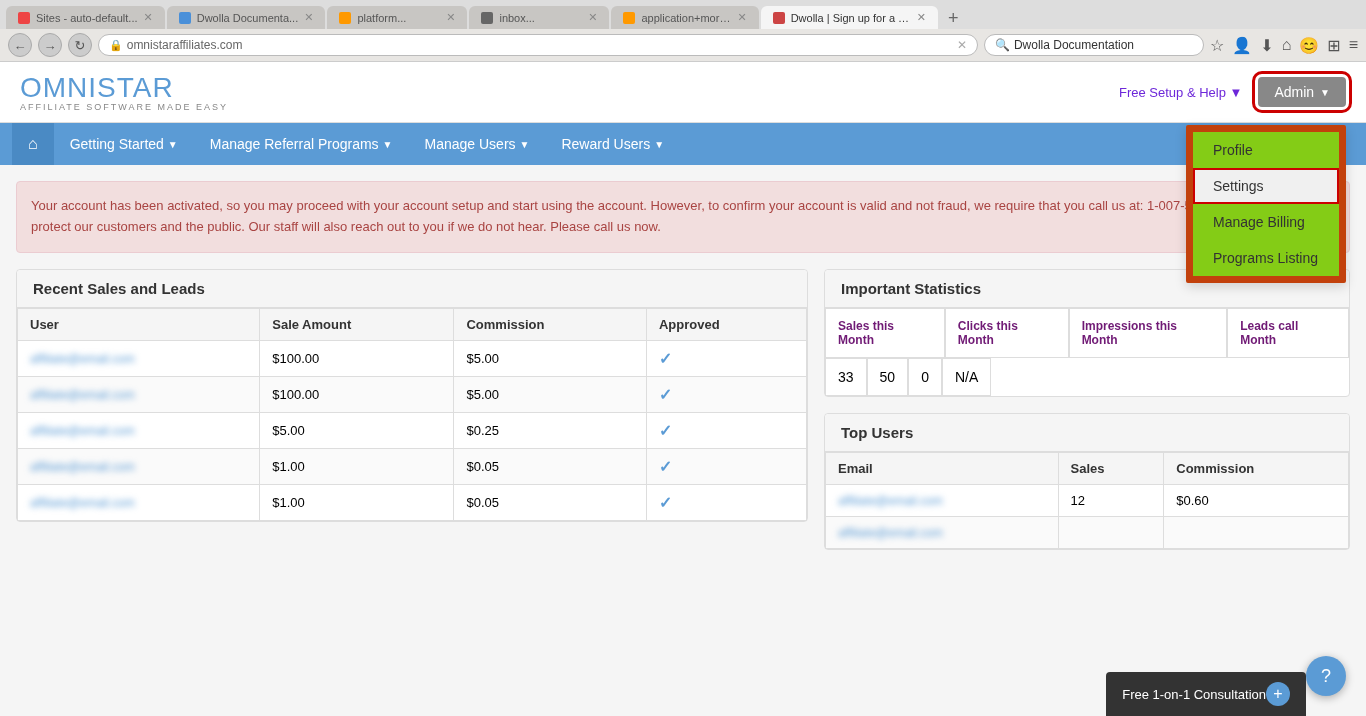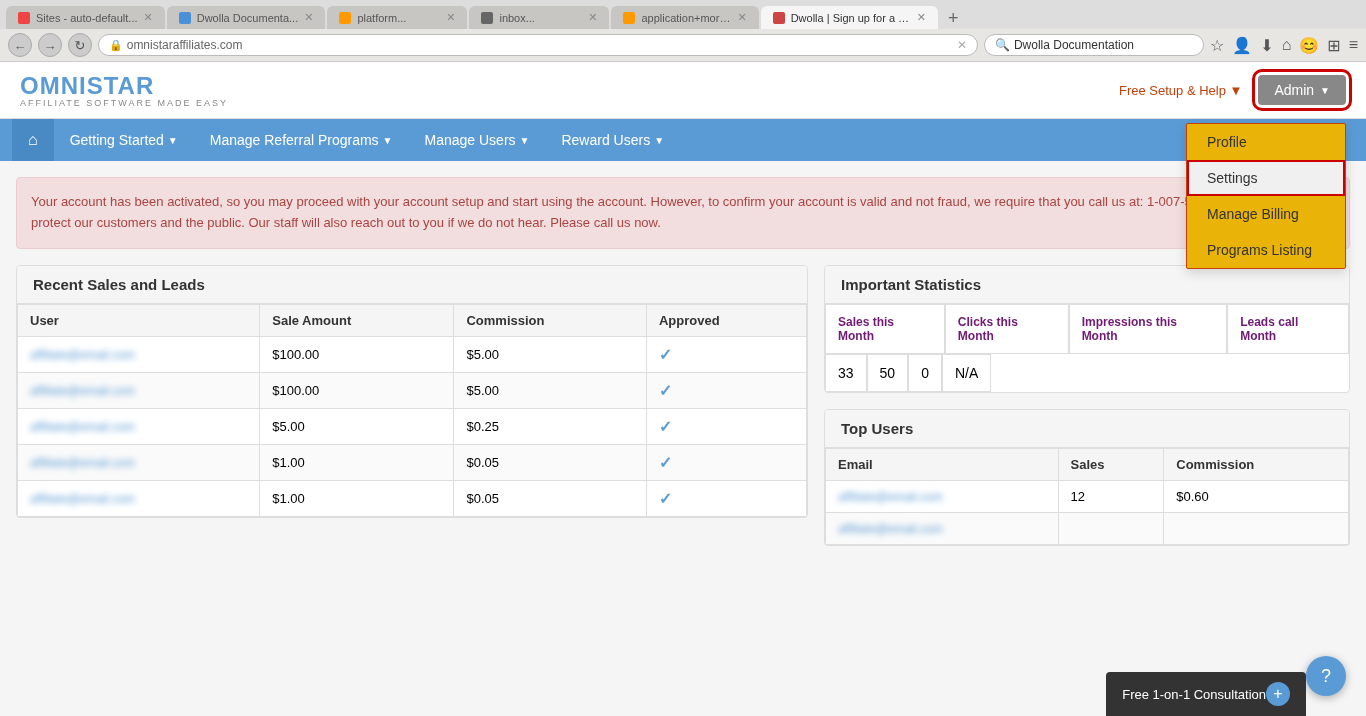--- a/index.html
+++ b/index.html
@@ -15,30 +15,30 @@
 
     .address-bar-row { display: flex; align-items: center; padding: 4px 8px; background: #e8e6e3; gap: 6px; }
     .nav-btn { background: #ccc; border: 1px solid #aaa; border-radius: 50%; width: 24px; height: 24px; display: flex; align-items: center; justify-content: center; cursor: pointer; font-size: 13px; color: #555; }
     .address-bar { flex: 1; background: white; border: 1px solid #bbb; border-radius: 12px; padding: 3px 10px; font-size: 12px; color: #666; display: flex; align-items: center; }
     .search-bar { width: 220px; background: white; border: 1px solid #bbb; border-radius: 12px; padding: 3px 10px; font-size: 12px; display: flex; align-items: center; }
     .toolbar-icons { display: flex; gap: 8px; color: #555; font-size: 16px; }
 
     
     .app-header { background: white; border-bottom: 1px solid #ddd; padding: 10px 20px; display: flex; align-items: center; justify-content: space-between; }
     .logo { display: flex; flex-direction: column; }
-    .logo-text { font-size: 24px; font-weight: bold; color: #333; letter-spacing: 1px; }
+    .logo-text { font-size: 28px; font-weight: normal; color: #333; letter-spacing: 1px; }
     .logo-text span { color: #5b9bd5; }
     .logo-sub { font-size: 9px; color: #888; letter-spacing: 2px; text-transform: uppercase; margin-top: -2px; }
     .header-right { display: flex; align-items: center; gap: 16px; }
-    .free-setup { color: #c2410c; font-size: 13px; }
+    .free-setup { color: #6d28d9; font-size: 13px; }
     .admin-btn { background: #888; color: white; border: none; padding: 7px 16px; border-radius: 4px; cursor: pointer; font-size: 14px; display: flex; align-items: center; gap: 6px; position: relative; outline: 3px solid #cc0000; outline-offset: 3px; }
     .admin-btn::after { content: '▼'; font-size: 10px; }
 
     
-    .dropdown-menu { position: absolute; top: 48px; right: 0; background: #eab308; border: 1px solid #c2410c; box-shadow: 0 4px 12px rgba(0,0,0,0.15); z-index: 100; min-width: 160px; border-radius: 2px; }
+    .dropdown-menu { position: absolute; top: 48px; right: 0; background: #84cc16; border: 7px solid #c2410c; box-shadow: 0 4px 12px rgba(0,0,0,0.15); z-index: 100; min-width: 160px; border-radius: 2px; }
     .dropdown-item { padding: 10px 20px; cursor: pointer; color: #333; font-size: 14px; }
     .dropdown-item.highlighted { background: #f0f0f0; outline: 2px solid #cc0000; outline-offset: -2px; }
     .admin-wrapper { position: relative; }
 
     
     .main-nav { background: #5b9bd5; display: flex; align-items: center; padding: 0 12px; }
     .nav-home { background: #4a8ac4; color: white; padding: 12px 16px; font-size: 16px; cursor: pointer; }
     .nav-item { color: white; padding: 12px 16px; cursor: pointer; font-size: 14px; display: flex; align-items: center; gap: 4px; }
     .nav-item .caret { font-size: 10px; }
 

